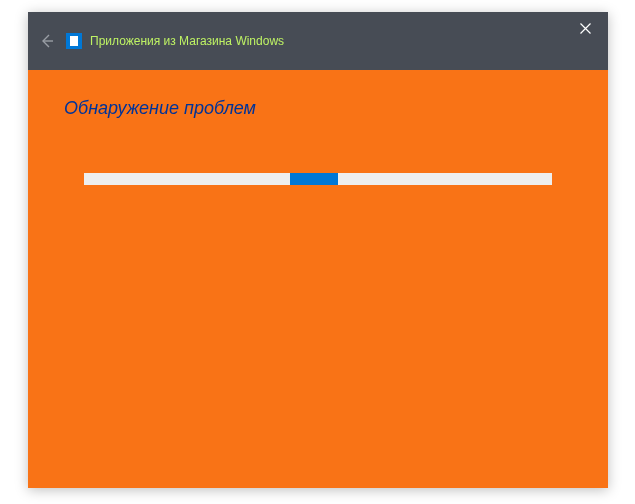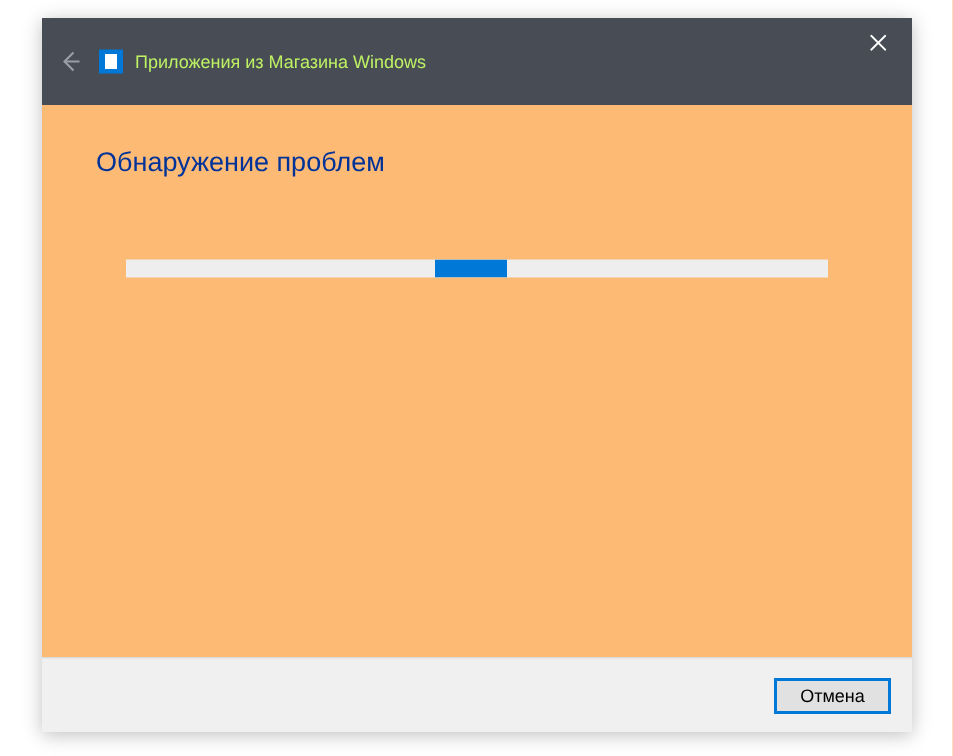--- a/index.html
+++ b/index.html
@@ -77,21 +77,22 @@
       color: #ffffff;
       cursor: pointer;
     }
     .close-btn svg {
       width: 11px;
       height: 11px;
     }
     .content {
       flex: 1;
       padding: 28px 36px;
-      background: #fdba74;
+      background: #f97316;
+      font-style: italic;
     }
     .heading {
       color: #003399;
       font-size: 18px;
       font-weight: 400;
       margin-bottom: 54px;
     }
     .progress-container {
       margin: 0 20px;
       height: 12px;
@@ -149,16 +150,13 @@
     </div>
   </div>
 
   <div class="content">
     <div class="heading">Обнаружение проблем</div>
     <div class="progress-container">
       <div class="progress-chunk"></div>
     </div>
   </div>
 
-  <div class="footer">
-    <button class="cancel-btn">Отмена</button>
-  </div>
 </div>
 
 </body></html>

